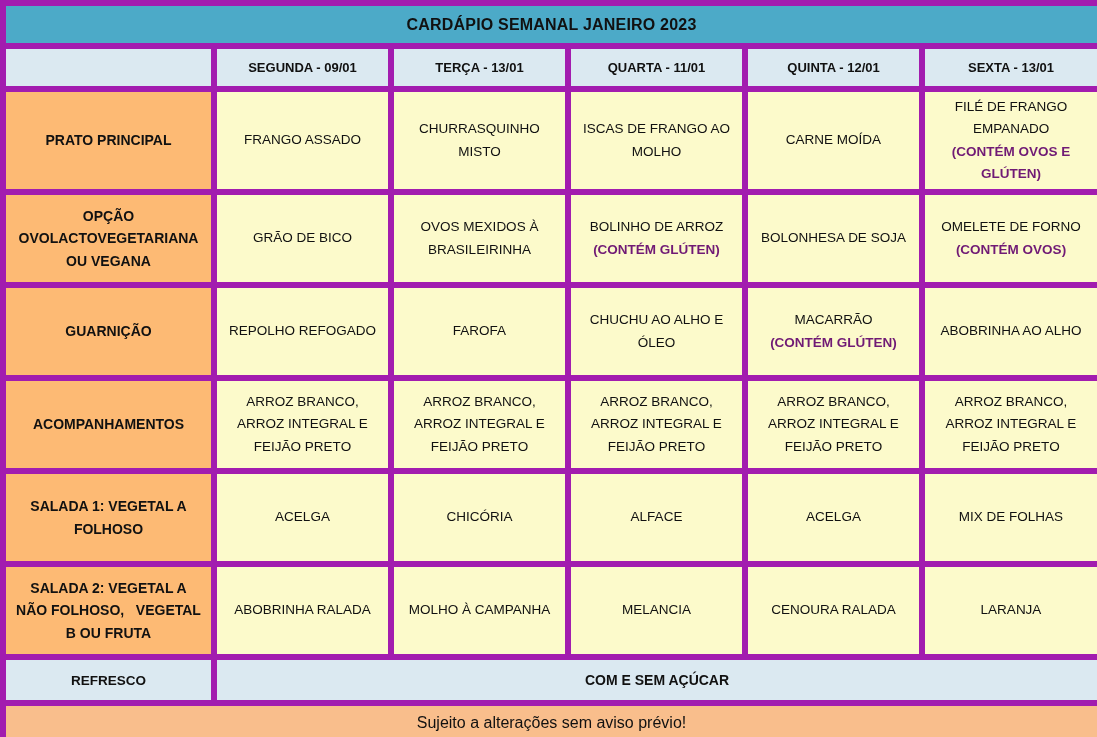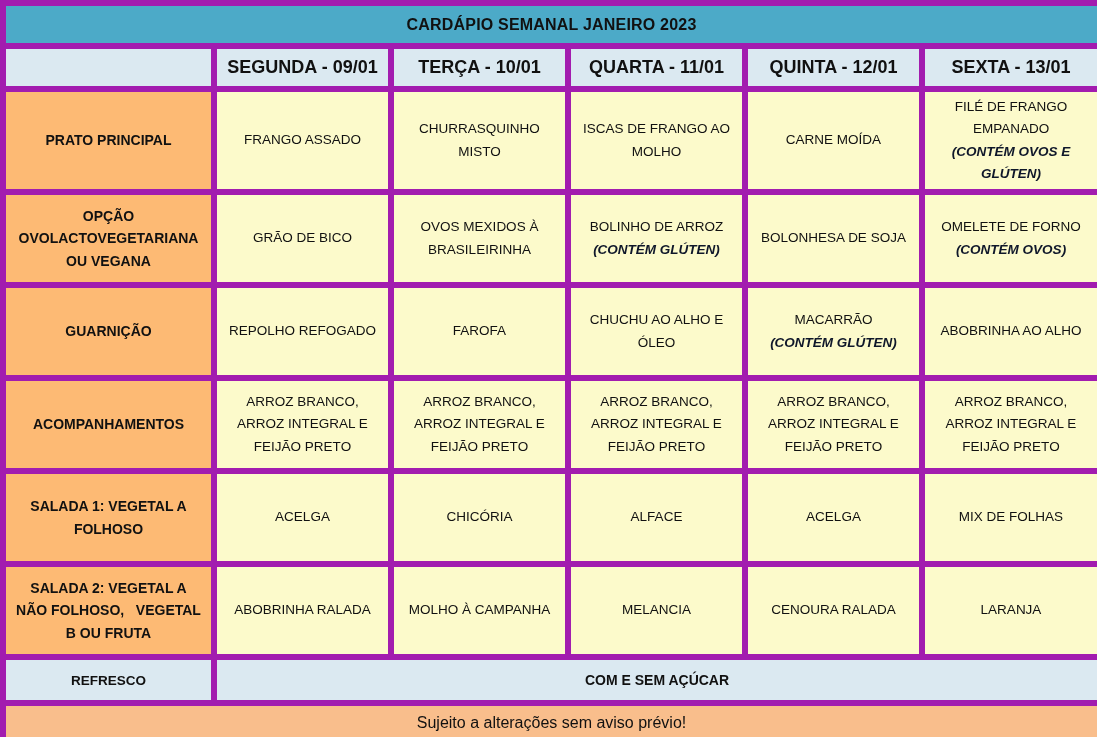--- a/index.html
+++ b/index.html
@@ -34,21 +34,21 @@
     background: #4CAAC8;
     font-weight: bold;
     font-size: 16px;
     height: 43px;
     letter-spacing: 0.2px;
   }
   
   tr.day-row th {
     background: #DBE9F1;
     font-weight: bold;
-    font-size: 18px;
+    font-size: 13px;
     height: 43px;
   }
   
   tr.content-row {
     height: 93px;
   }
   tr.content-row th {
     background: #fdba74;
     font-weight: bold;
     font-size: 14px;
@@ -57,23 +57,22 @@
   }
   tr.content-row td {
     background: #FCFACB;
     font-size: 13.5px;
     line-height: 1.65;
     text-align: center;
   }
   .cell-text { display: inline; }
   .cell-allergen {
     display: block;
-    color: #0f172a;
+    color: #701a75;
     font-weight: bold;
-    font-style: italic;
   }
   .cell-allergen:empty { display: none; }
   
   tr.refresco-row { height: 46px; }
   tr.refresco-row th {
     background: #DBE9F1;
     font-weight: bold;
     font-size: 13.5px;
   }
   tr.refresco-row td {
@@ -104,21 +103,21 @@
     </colgroup>
 
     <tbody>
         <tr class="title-row">
       <td colspan="6">CARDÁPIO SEMANAL JANEIRO 2023</td>
     </tr>
 
     <tr class="day-row">
       <th></th>
       <th>SEGUNDA - 09/01</th>
-      <th>TERÇA - 10/01</th>
+      <th>TERÇA - 13/01</th>
       <th>QUARTA - 11/01</th>
       <th>QUINTA - 12/01</th>
       <th>SEXTA - 13/01</th>
     </tr>
 
     <tr class="content-row">
       <th>PRATO PRINCIPAL</th>
       <td><span class="cell-text">FRANGO ASSADO</span></td>
       <td><span class="cell-text">CHURRASQUINHO MISTO</span></td>
       <td><span class="cell-text">ISCAS DE FRANGO AO MOLHO</span></td>

